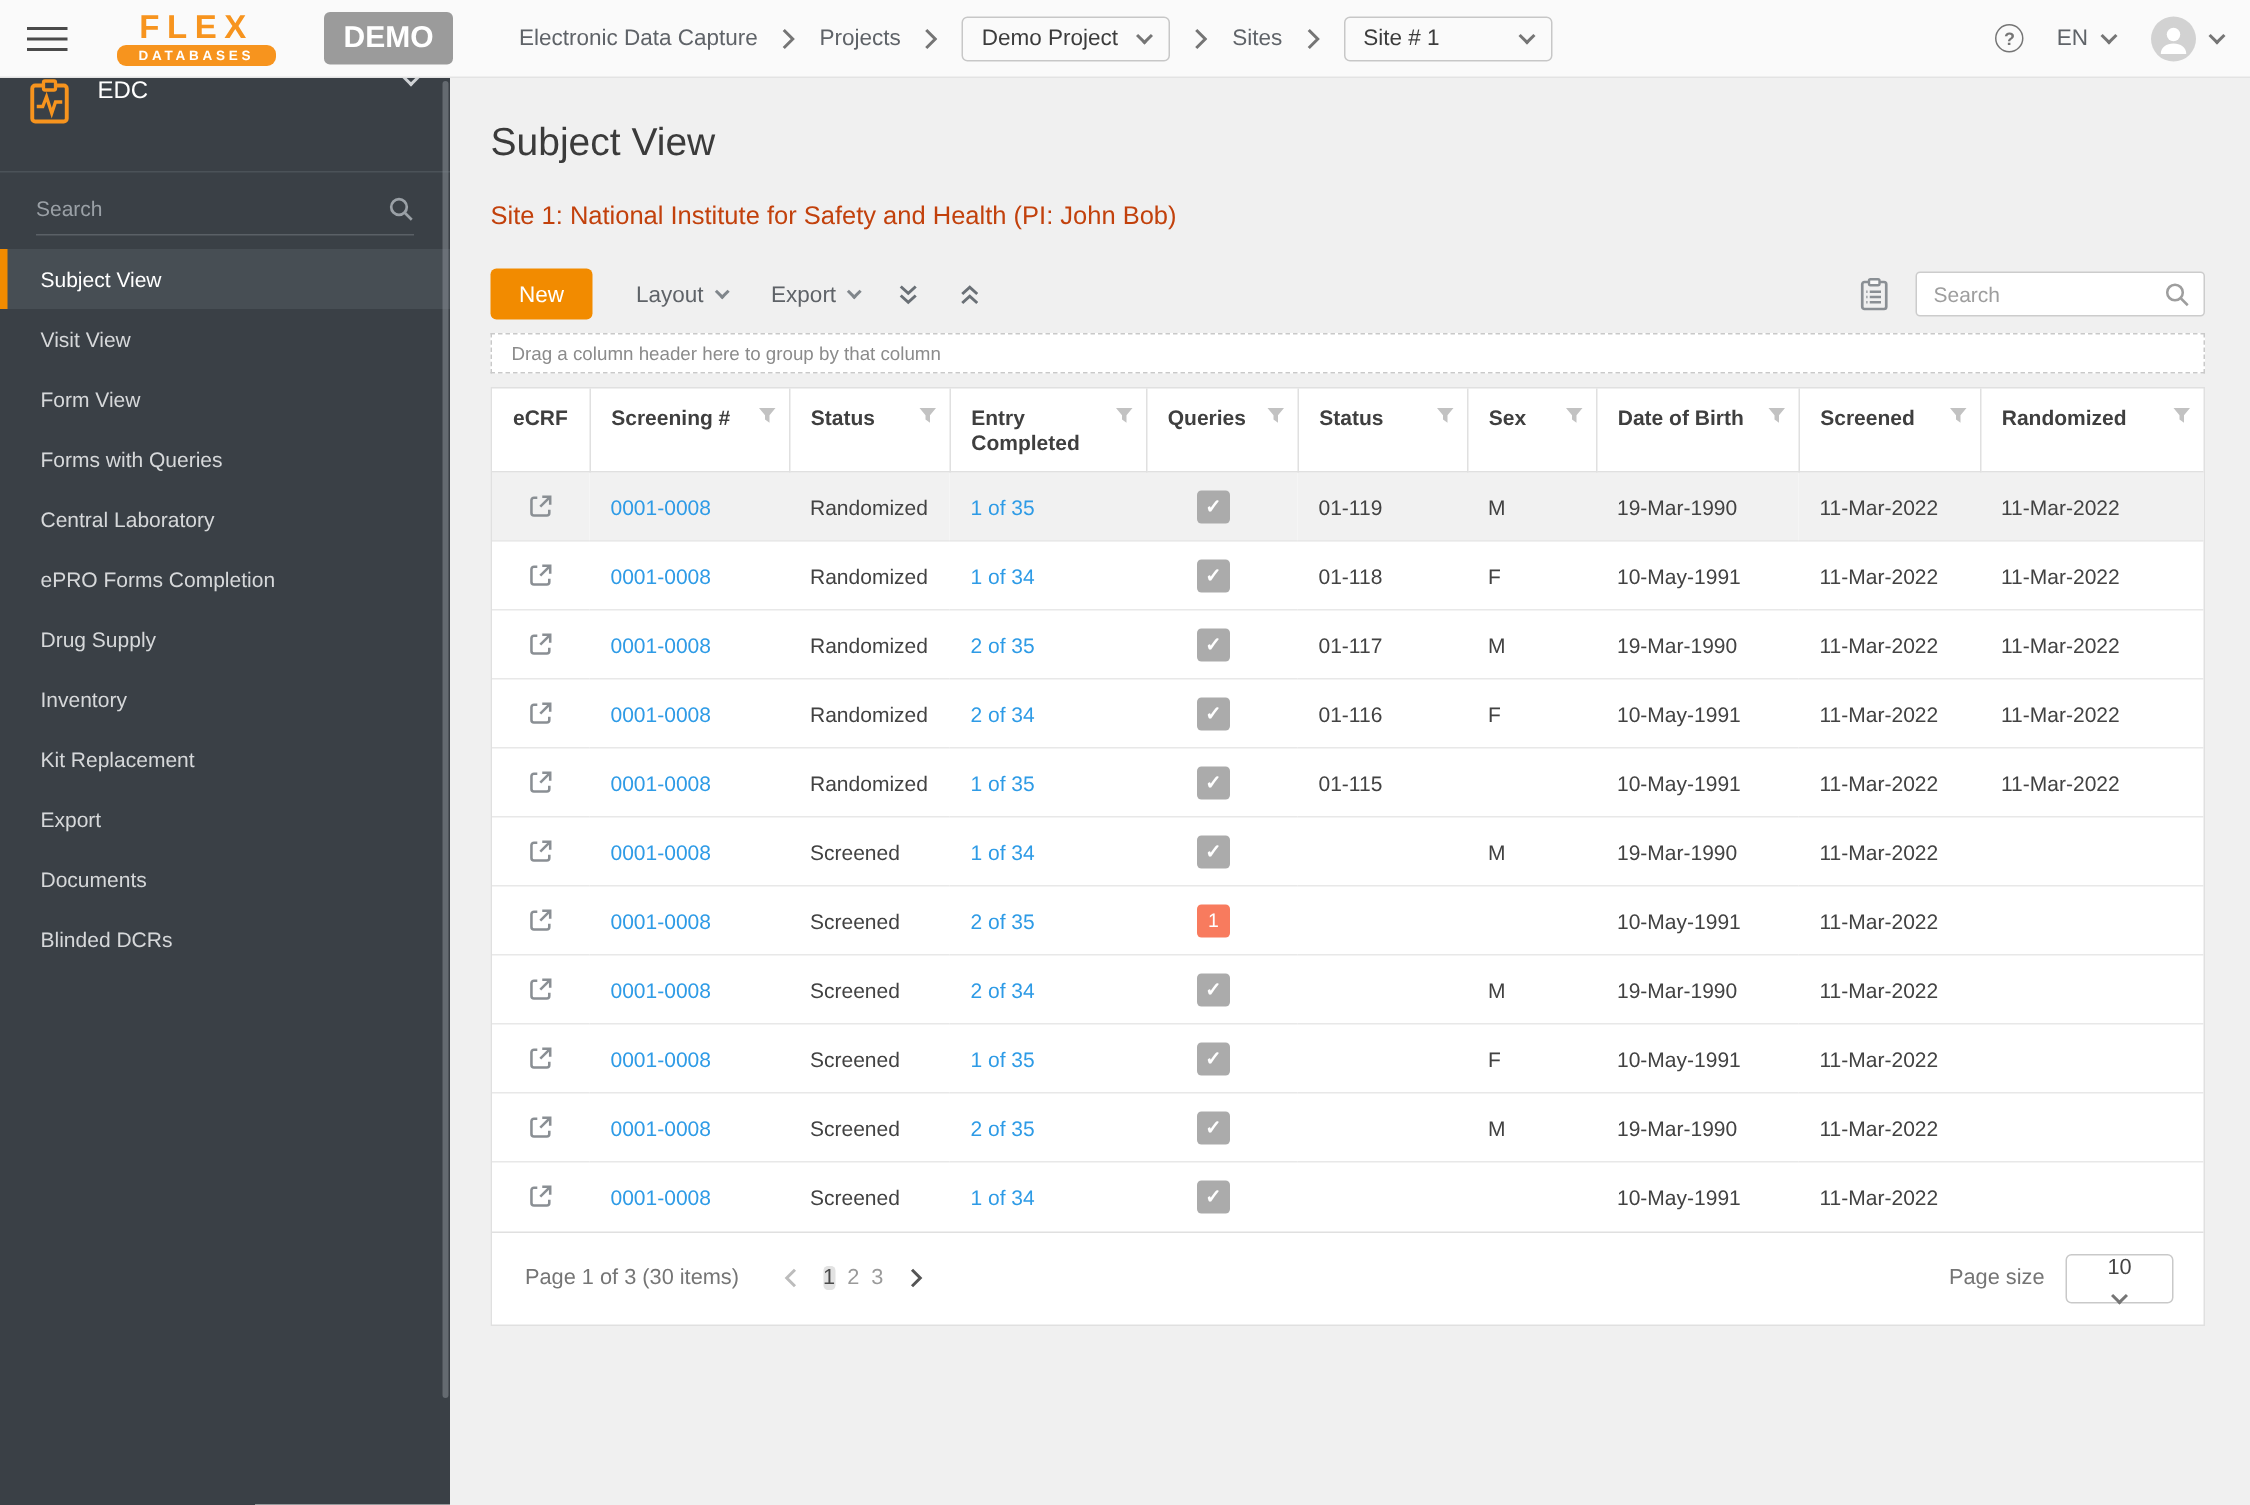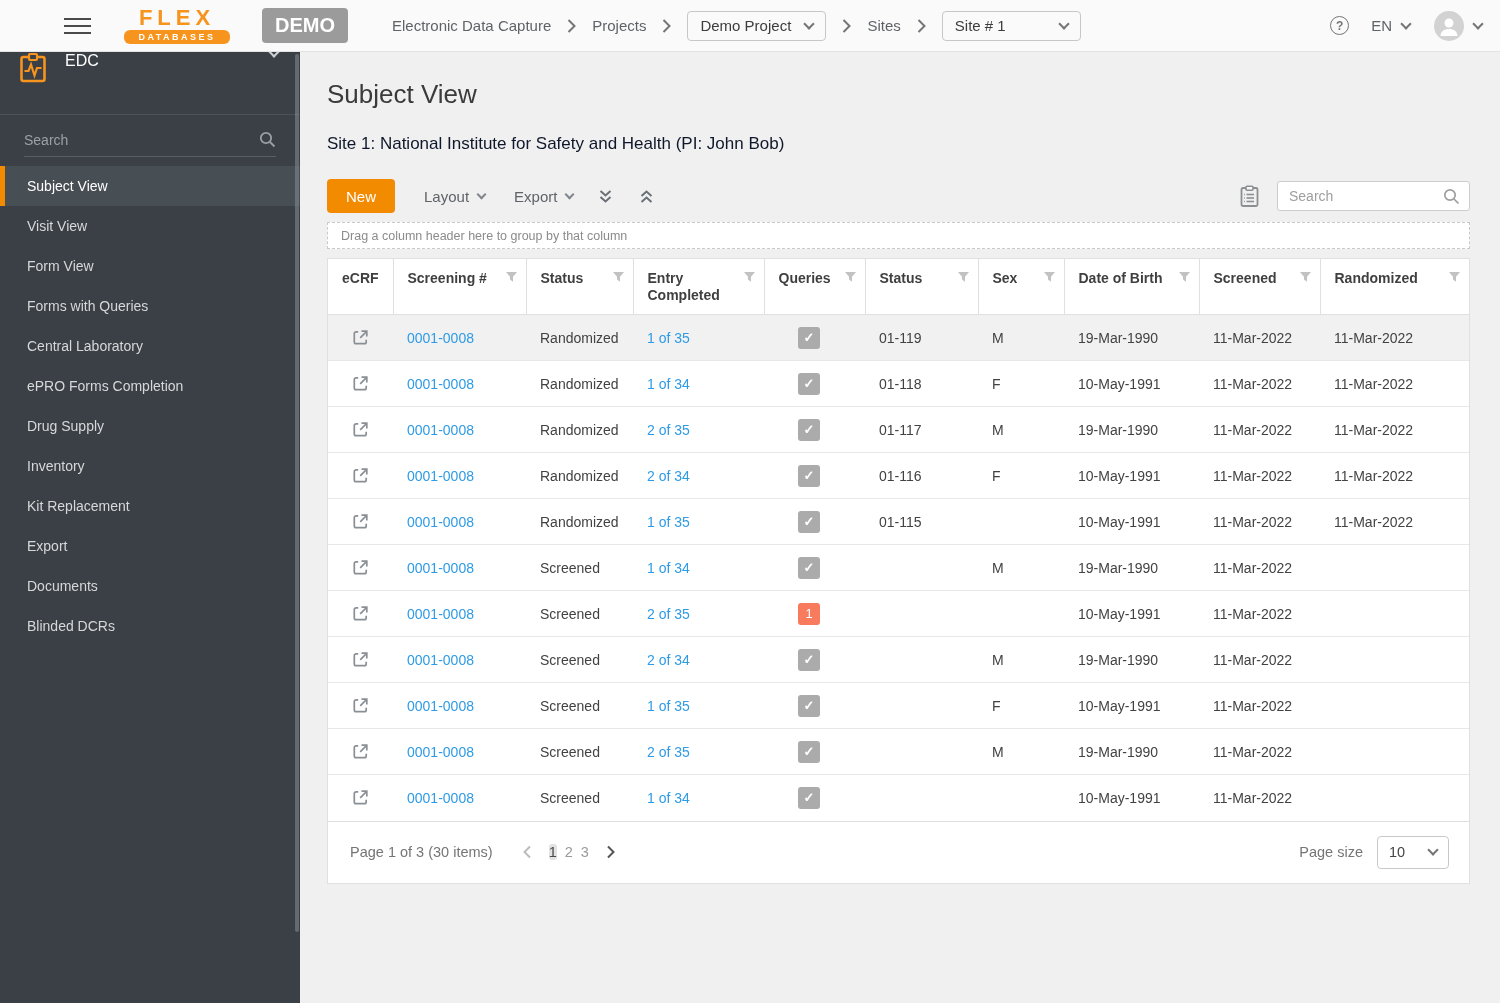--- a/index.html
+++ b/index.html
@@ -1,21 +1,21 @@
 <!DOCTYPE html>
 <html><head>
 <meta charset="utf-8">
 <style>
   * { box-sizing: border-box; margin: 0; padding: 0; }
   html,body { width:1500px; height:1003px; overflow:hidden; }
   body { font-family:"Liberation Sans", sans-serif; background:#f0f0f0; color:#3c3c3c; }
 
   
   .app-header { position:fixed; top:0; left:0; width:1500px; height:52px; background:#fafafa;
-    border-bottom:1px solid #e3e3e3; display:flex; align-items:center; z-index:20;padding-left:46px; }
+    border-bottom:1px solid #e3e3e3; display:flex; align-items:center; z-index:20; }
   .hamburger { width:27px; margin-left:18px; cursor:pointer; }
   .hamburger div { height:2px; background:#4a4a4a; margin:5px 0; }
   .logo { margin-left:33px; width:106px; text-align:center; }
   .logo-top { color:#f7941e; font-weight:800; font-size:22px; letter-spacing:5px; line-height:20px; }
   .logo-bottom { background:#f7941e; color:#fff; font-size:9px; font-weight:700; letter-spacing:2.5px;
     border-radius:6px; padding:2px 4px; margin-top:2px; }
   .demo-badge { margin-left:32px; background:#9b9b9b; color:#fff; font-size:20px; font-weight:700;
     padding:6px 13px; border-radius:4px; }
   .crumbs { display:flex; align-items:center; margin-left:44px; font-size:15px; color:#5f6368; }
   .crumb { cursor:pointer; }
@@ -46,21 +46,21 @@
   .sb-menu { margin-top:9px; }
   .sb-item { height:40px; display:flex; align-items:center; padding-left:22px; border-left:5px solid transparent;
     color:#d6d8da; font-size:14px; cursor:pointer; }
   .sb-item.active { background:#474e54; border-left-color:#f28b00; color:#fff; }
   .sb-scroll { position:absolute; top:2px; right:1px; width:4px; height:878px; background:#878d93;
     border-radius:2px; opacity:.55; }
 
   
   .main { position:absolute; left:300px; top:52px; width:1200px; }
   .page-title { font-size:26px; font-weight:400; color:#3b3b3b; margin:27px 0 0 27px; }
-  .page-subtitle { font-size:17px; color:#0f172a; margin:24px 16px 0 27px; }
+  .page-subtitle { font-size:17px; color:#c2410c; margin:24px 16px 0 27px; }
 
   .toolbar { display:flex; align-items:center; margin:25px 30px 0 27px; height:34px; }
   .btn-new { background:#f28b00; color:#fff; border:none; border-radius:4px; height:34px; padding:0 19px;
     font-size:15px; font-family:"Liberation Sans",sans-serif; cursor:pointer; }
   .tb-link { display:flex; align-items:center; gap:9px; color:#5f6368; font-size:15px; margin-left:29px; cursor:pointer; }
   .tb-link .chev { border-color:#80868b; width:7px; height:7px; }
   .dbl-chev { margin-left:24px; cursor:pointer; display:flex; }
   .tb-right { margin-left:auto; display:flex; align-items:center; gap:17px; }
   .search-box { width:193px; height:30px; background:#fff; border:1px solid #cccccc; border-radius:3px;
     display:flex; align-items:center; padding:0 9px 0 11px; }
@@ -93,21 +93,21 @@
 
   .tfoot { border-top:1px solid #e0e0e0; height:62px; display:flex; align-items:center;
     padding:0 20px 0 22px; color:#757575; font-size:14.5px; }
   .pager { display:flex; align-items:center; margin-left:20px; gap:4px; }
   .pg-chev { padding:0 8px; display:flex; cursor:pointer; }
   .pg-num { min-width:28px; height:28px; line-height:28px; text-align:center; color:#9a9a9a; cursor:pointer;
     border-radius:3px; margin:0 4px; }
   .pg-num.cur { background:#e2e2e2; color:#4a4a4a; }
   .foot-right { margin-left:auto; display:flex; align-items:center; gap:14px; }
   .psel { width:72px; height:33px; border:1px solid #c9c9c9; border-radius:4px; display:flex; align-items:center;
-    justify-content:space-between; padding:0 11px; color:#444; cursor:pointer; background:#fff; }
+    justify-content:space-between; padding:0 11px; color:#444; cursor:pointer; background:#fff;flex-direction:column; }
 </style>
 </head>
 <body>
 
 <header class="app-header">
   <div class="hamburger">
       <div></div>
       <div></div>
       <div></div>
     </div>

